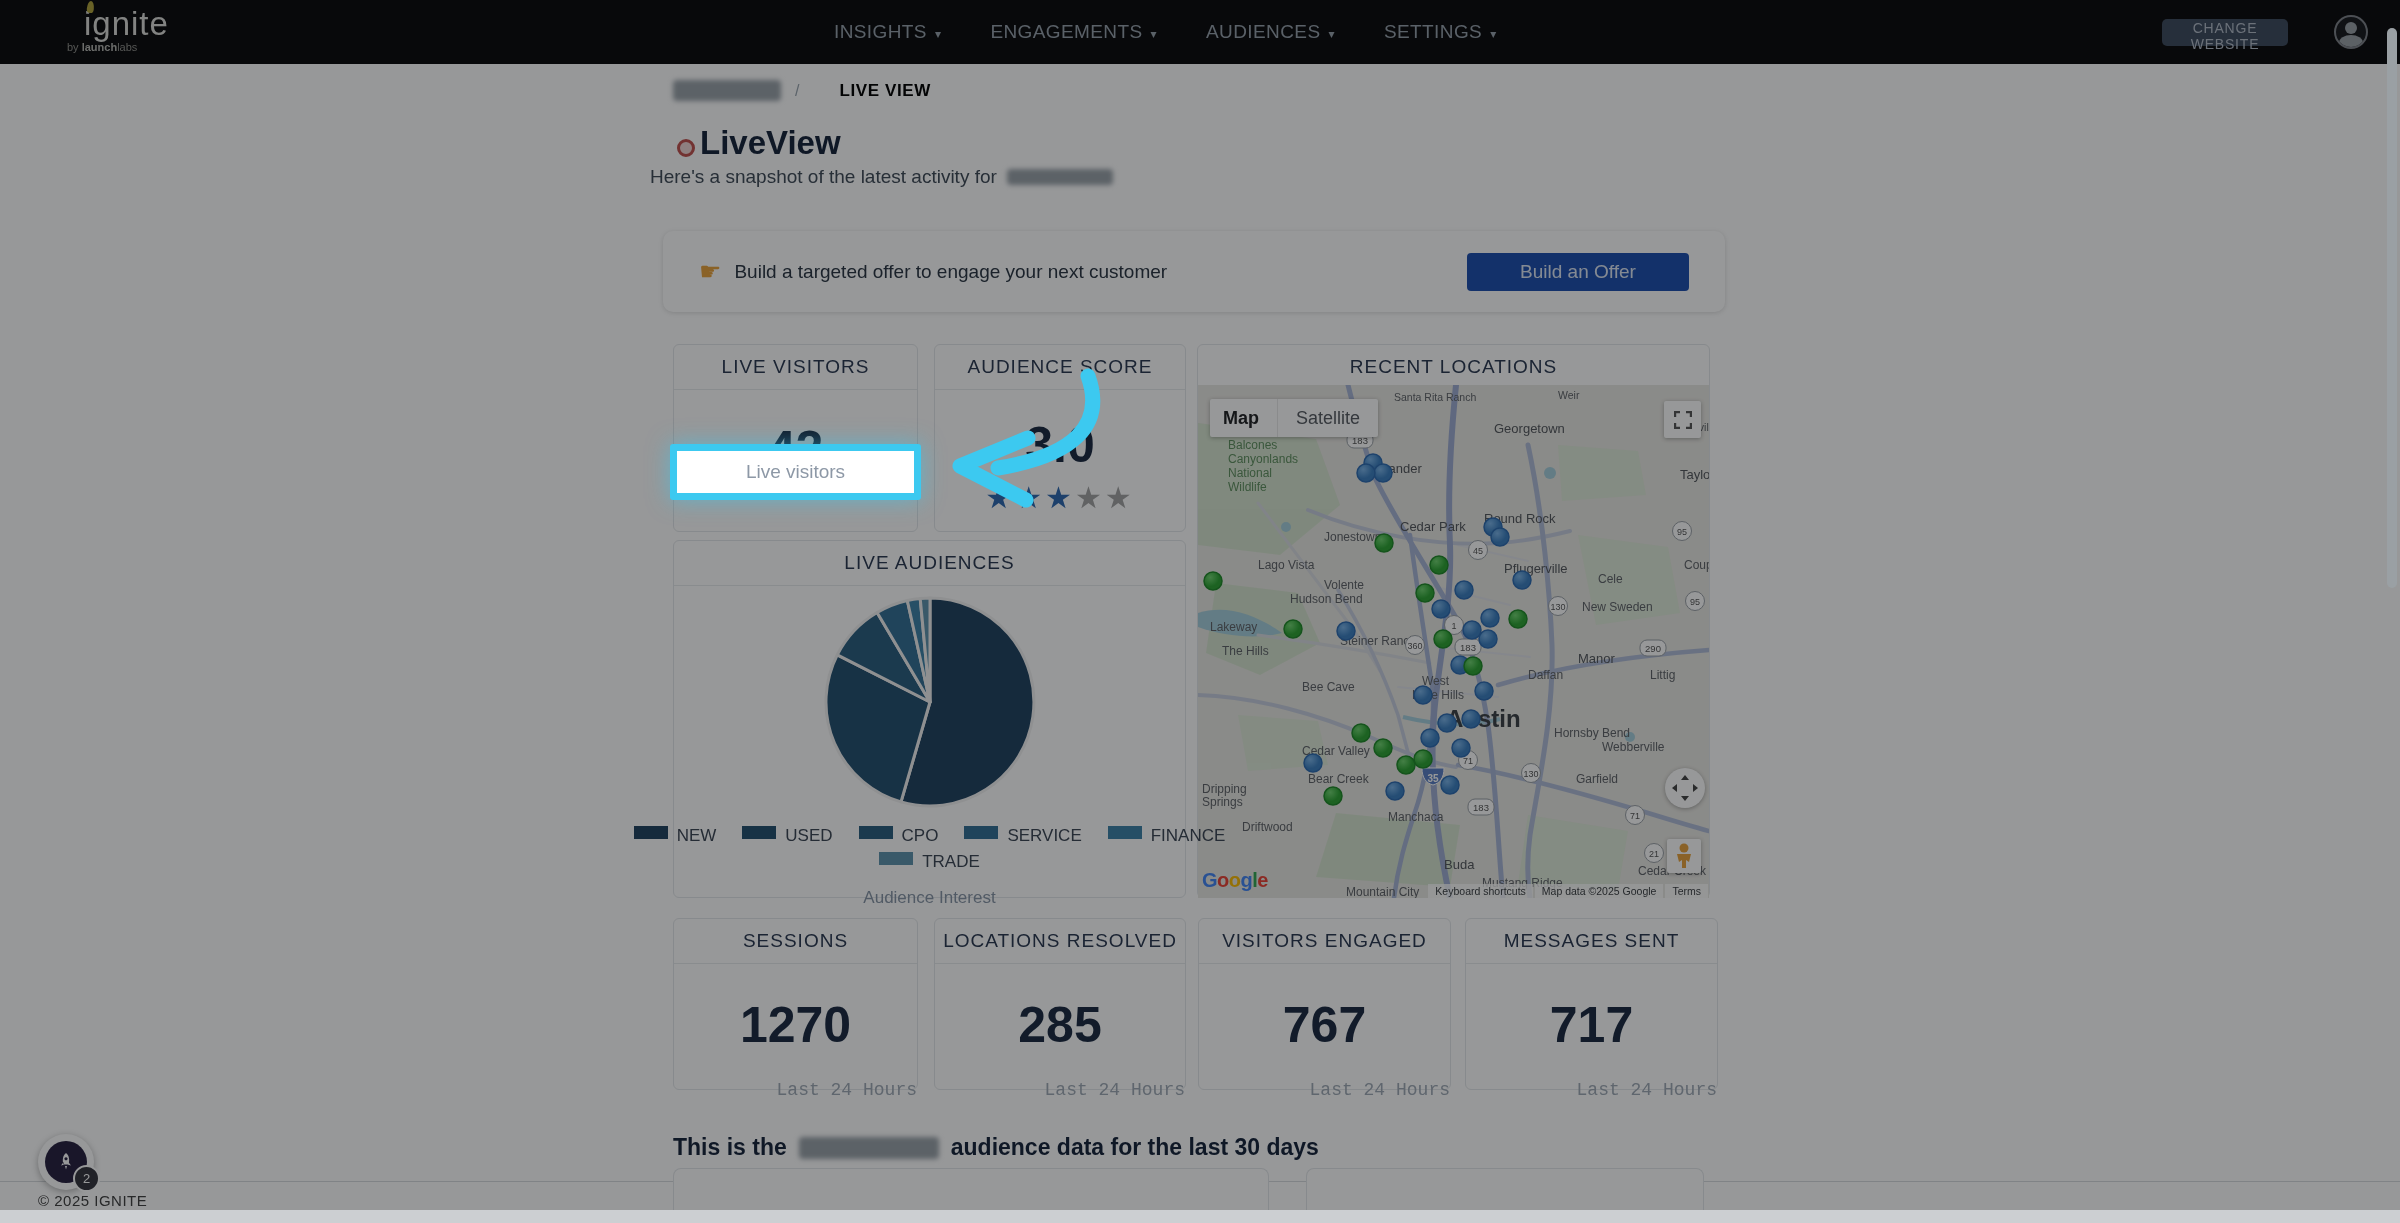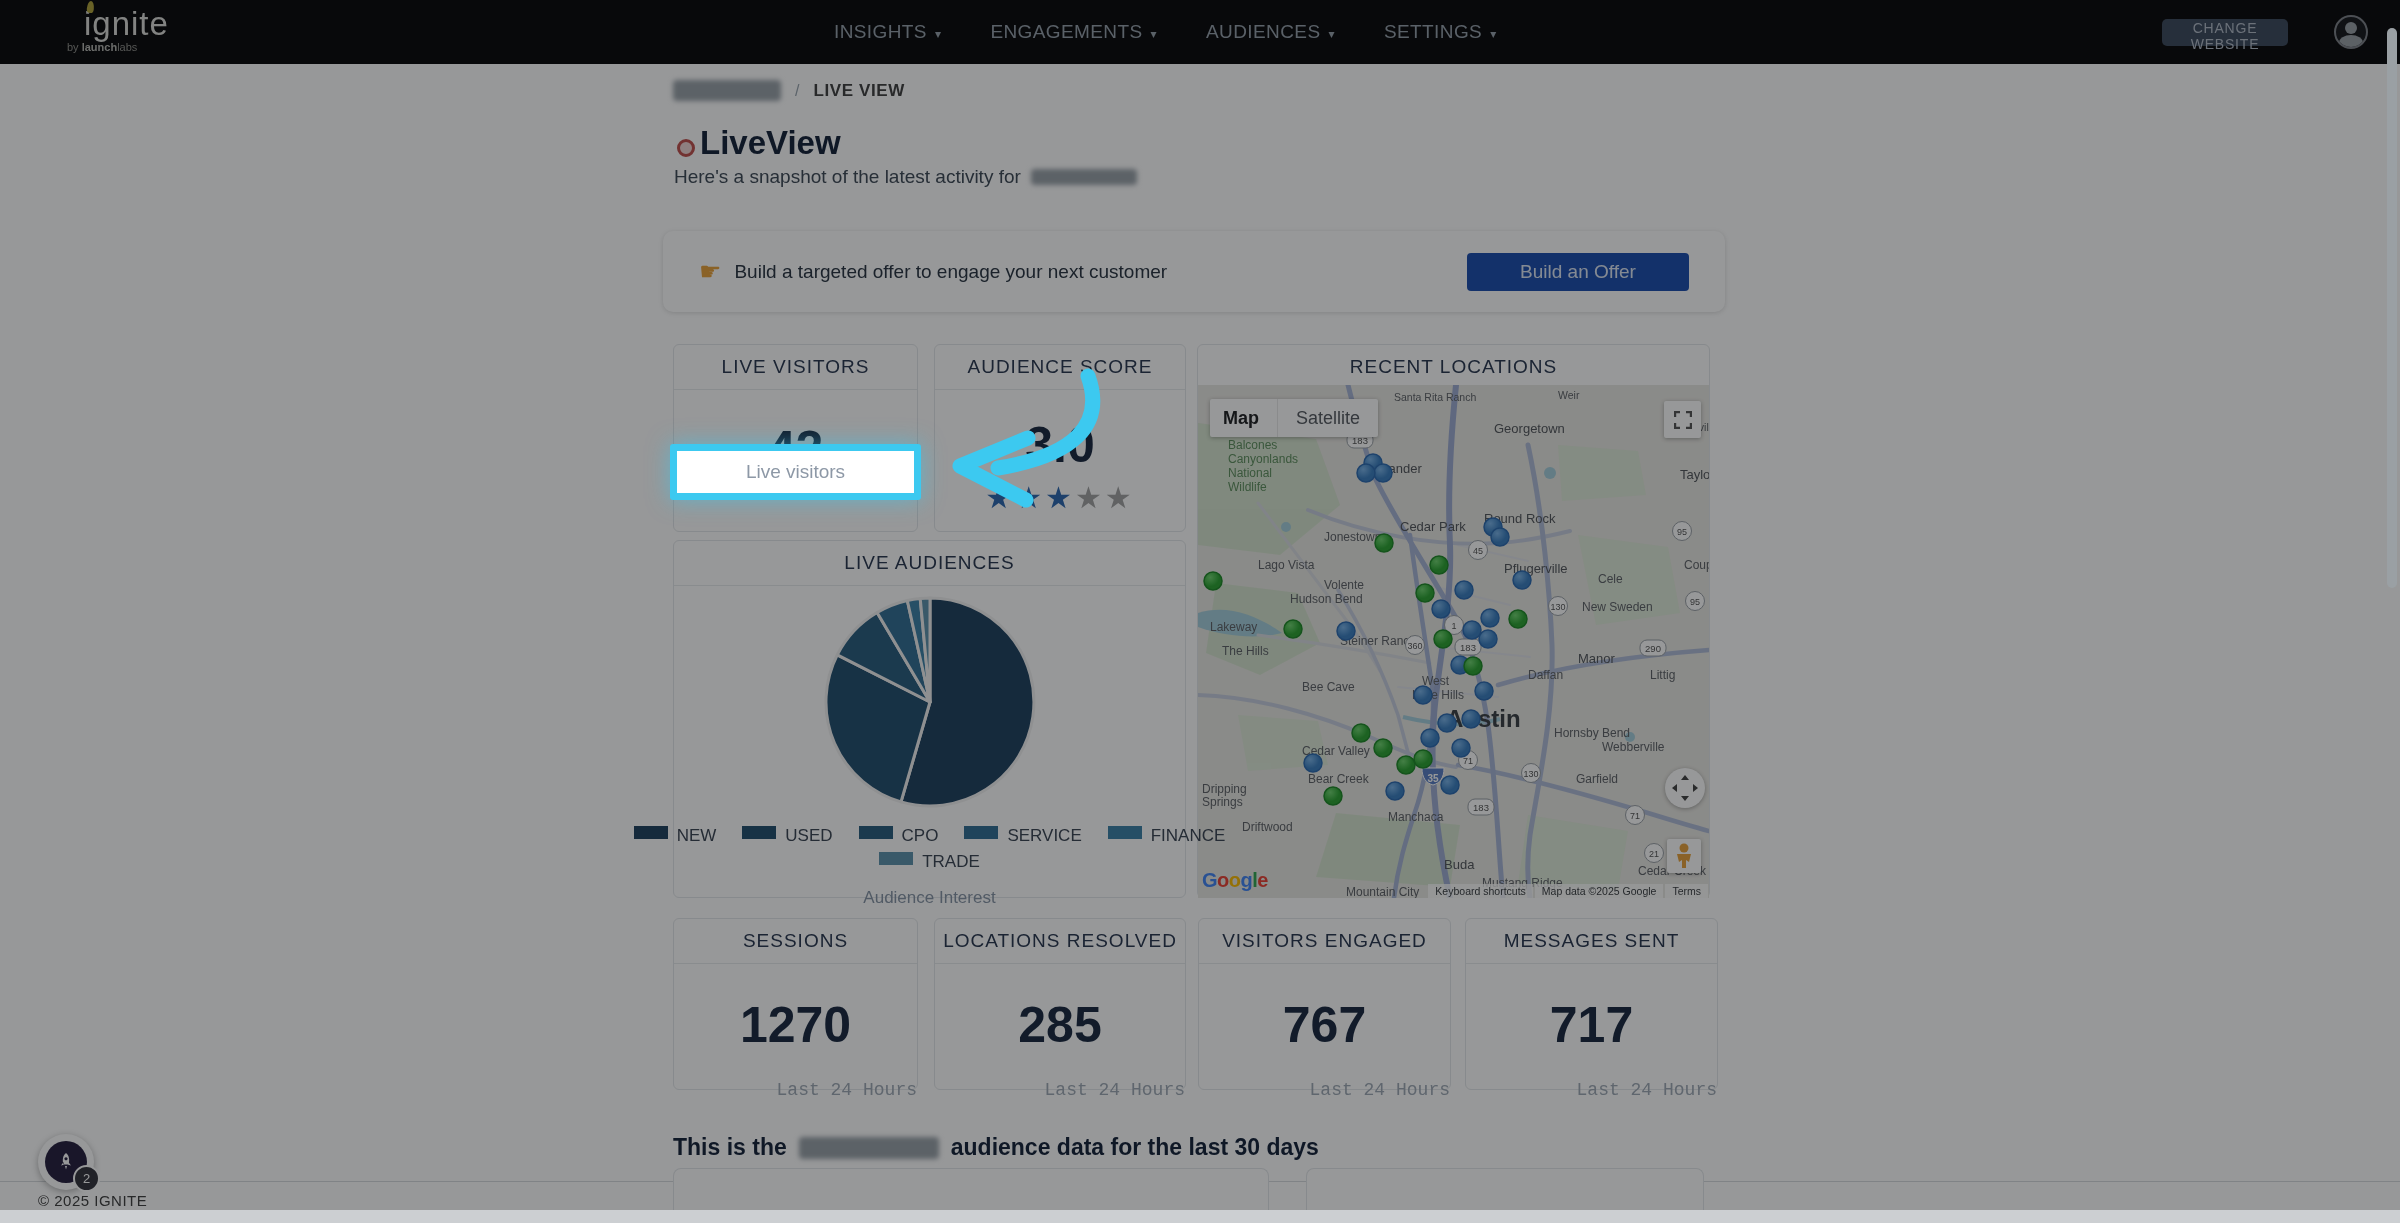--- a/index.html
+++ b/index.html
@@ -26,25 +26,25 @@
   .avatar .body{position:absolute;left:3px;top:18px;width:24px;height:16px;border-radius:50% 50% 0 0;background:#9aa0a6;}
 
   
   .v-thumb{position:absolute;right:3px;top:28px;width:10px;height:560px;background:#9aa0a4;border-radius:5px;z-index:70;}
   .h-scroll{position:absolute;left:0;top:1210px;width:2400px;height:13px;background:#cccfd2;z-index:70;}
 
   
   .breadcrumb{position:absolute;left:673px;top:80px;display:flex;align-items:center;gap:14px;z-index:2;}
   .redact{background:#9aa2a9;border-radius:4px;filter:blur(2.5px);}
   .crumb-sep{color:#9aa5af;font-size:16px;}
-  .crumb-current{color:#404040;font-weight:bold;font-size:17px;letter-spacing:.6px;}
+  .crumb-current{color:#000000;font-weight:bold;font-size:17px;letter-spacing:.6px;margin-left:26px;}
   .live-dot{position:absolute;left:677px;top:139px;width:12px;height:12px;border:3px solid #c0504d;
             border-radius:50%;background:#f0d6d5;z-index:2;}
   .page-title{position:absolute;left:700px;top:124px;font-size:33px;font-weight:bold;color:#16233a;z-index:2;}
-  .page-sub{position:absolute;left:674px;top:166px;font-size:19px;color:#3f4a57;display:flex;align-items:center;gap:10px;z-index:2;}
+  .page-sub{position:absolute;left:650px;top:166px;font-size:19px;color:#3f4a57;display:flex;align-items:center;gap:10px;z-index:2;}
 
   
   .banner{position:absolute;left:663px;top:231px;width:1062px;height:81px;background:#fff;border-radius:10px;
           box-shadow:0 1px 5px rgba(0,0,0,.14);display:flex;align-items:center;justify-content:space-between;
           padding:0 36px;box-sizing:border-box;z-index:2;}
   .banner-left{display:flex;align-items:center;gap:13px;font-size:19px;color:#2a3542;}
   .banner-emoji{color:#e9a23b;font-size:25px;}
   .build-btn{width:222px;height:38px;background:#1d4fae;color:#dfe7f4;font-size:19px;border:none;border-radius:4px;
              font-family:"Liberation Sans",sans-serif;}
 

